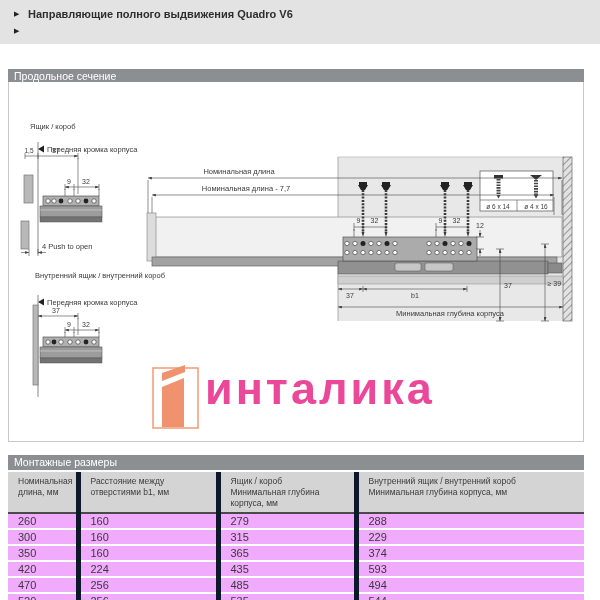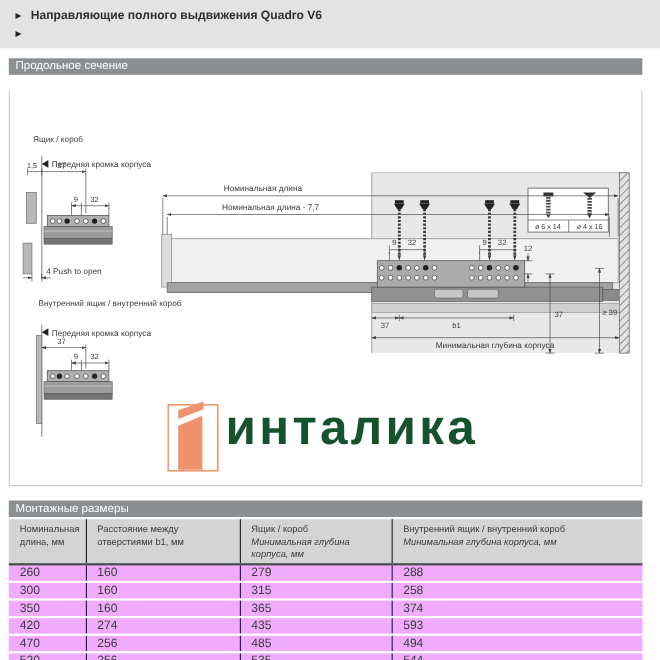--- a/index.html
+++ b/index.html
@@ -10,40 +10,40 @@
   }
   *{box-sizing:border-box;}
 
   .top-band{position:absolute;left:0;top:0;width:600px;height:44px;background:#e3e3e3;padding:5px 0 0 14px;}
   .bullet-row{display:flex;align-items:center;height:17px;}
   .bullet{font-size:7px;color:#222;width:14px;flex:0 0 14px;}
   .bullet-text{font-size:11px;font-weight:bold;color:#2e2e2e;white-space:nowrap;}
 
   .section-bar{position:absolute;left:8px;width:576px;height:15px;background:#8c8f92;
     color:#ffffff;font-size:10.5px;line-height:15px;padding-left:6px;white-space:nowrap;}
-  .bar1{top:53px;}
+  .bar1{top:69px;}
   .bar2{top:455px;}
 
   .draw-box{position:absolute;left:8px;top:82px;width:576px;height:360px;background:#ffffff;
     border:1px solid #c9c9c9;border-top:none;}
   .draw-box svg{display:block;}
 
   .watermark-text{position:absolute;left:205px;top:366px;font-size:45px;font-weight:bold;
-    color:#14532d;letter-spacing:3px;line-height:1;}
+    color:#ec4899;letter-spacing:3px;line-height:1;}
 
   .table-wrap{position:absolute;left:8px;top:472px;width:576px;}
   table.dim-table{border-collapse:collapse;width:576px;table-layout:fixed;}
   .dim-table th{background:#d4d4d4;text-align:left;vertical-align:top;font-weight:normal;
     font-size:8.5px;line-height:1.3;color:#3a3a3a;padding:4px 4px 3px 10px;height:30px;
     border-bottom:2px solid #4a4a4a;}
-  .dim-table th + th, .dim-table td + td{border-left:1px solid #0f172a;}
+  .dim-table th + th, .dim-table td + td{border-left:5px solid #0f172a;}
   .dim-table td{background:#f0abfc;font-size:11px;color:#3a3a3a;padding:1px 4px 1px 10px;
     height:14px;border-bottom:2px solid #ffffff;}
   .th-title{display:block;}
-  .th-sub{display:block;font-style:italic;}
+  .th-sub{display:block;}
 </style>
 </head>
 <body>
 
 <div class="top-band">
   <div class="bullet-row">
     <span class="bullet">▶</span>
     <span class="bullet-text">Направляющие полного выдвижения Quadro V6</span>
   </div>
   <div class="bullet-row">
@@ -345,31 +345,31 @@
         <tr>
           <td>260</td>
           <td>160</td>
           <td>279</td>
           <td>288</td>
         </tr>
         <tr>
           <td>300</td>
           <td>160</td>
           <td>315</td>
-          <td>258</td>
+          <td>229</td>
         </tr>
         <tr>
           <td>350</td>
           <td>160</td>
           <td>365</td>
           <td>374</td>
         </tr>
         <tr>
           <td>420</td>
-          <td>274</td>
+          <td>224</td>
           <td>435</td>
           <td>593</td>
         </tr>
         <tr>
           <td>470</td>
           <td>256</td>
           <td>485</td>
           <td>494</td>
         </tr>
         <tr>

